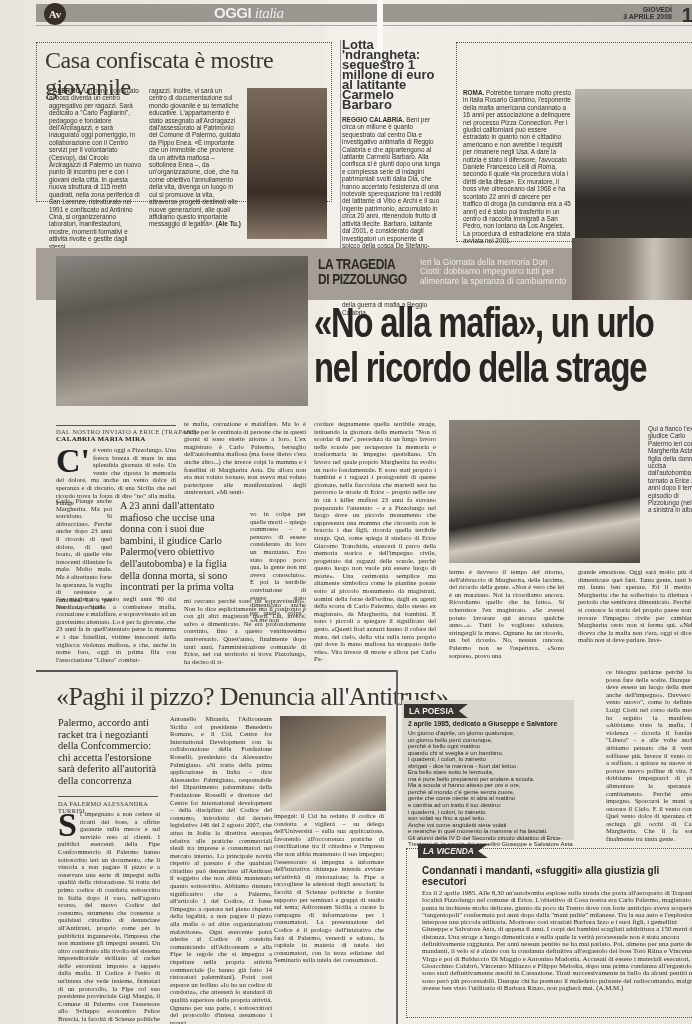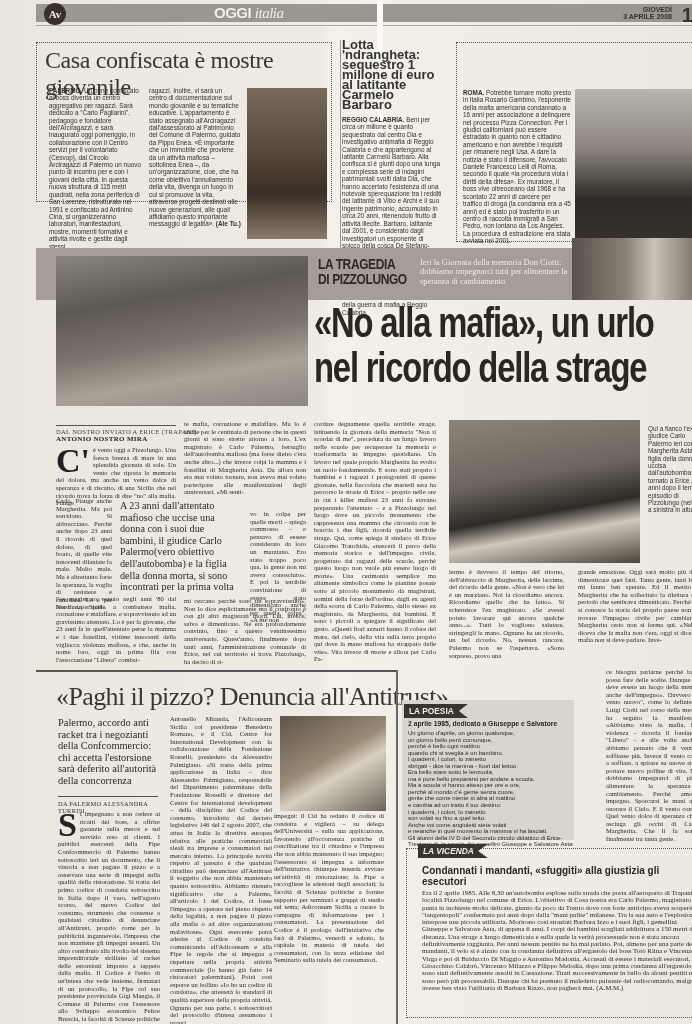--- a/index.html
+++ b/index.html
@@ -37,21 +37,21 @@
 
   
   #gamb { left: 432px; top: 42px; width: 258px; height: 200px; }
   #gamb h1 { position: absolute; left: 6px; top: 2px; font-size: 24px; font-weight: normal; letter-spacing: -0.3px; }
   #gamb .c1 { position: absolute; left: 6px; top: 46px; width: 108px; }
   #gamb .photo { left: 118px; top: 46px; width: 140px; height: 200px; background: linear-gradient(180deg, #b8b4ae 0%, #8a847c 30%, #2e2a26 55%, #3e3832 100%); }
 
   
   .strip { position: absolute; left: 12px; top: 248px; width: 680px; height: 52px; background: #a49e96; }
   .strip-title { position: absolute; left: 294px; top: 256px; font-family: "Liberation Sans", sans-serif; font-weight: bold; font-size: 15px; line-height: 15px; color: #2e2924; letter-spacing: -0.5px; transform: scaleX(0.8); transform-origin: left; }
-  .strip-sub { position: absolute; left: 396px; top: 258px; width: 150px; font-family: Liberation Serif, serif; font-size: 8.4px; line-height: 9.4px; color: #f0ece6; }
+  .strip-sub { position: absolute; left: 396px; top: 258px; width: 150px; font-family: Liberation Sans, sans-serif; font-size: 8.4px; line-height: 9.4px; color: #f0ece6; }
   .strip-photo { position: absolute; left: 548px; top: 238px; width: 136px; height: 62px; background: linear-gradient(90deg, #5a524a, #8a8178 40%, #c8c2b8 60%, #6a6056); }
   .car-photo { position: absolute; left: 32px; top: 256px; width: 252px; height: 150px; background: linear-gradient(170deg, #8a8580 0%, #5e5852 30%, #7a746c 55%, #a8a298 75%, #8c8680 100%); }
 
   .mainhl { position: absolute; left: 290px; top: 300px; width: 396px; font-family: "Liberation Sans", sans-serif; font-weight: bold; font-size: 42px; line-height: 45px; color: #2a2622; letter-spacing: -1.5px; transform: scaleX(0.78); transform-origin: left top; white-space: nowrap; }
 
   
   .byline { position: absolute; left: 32px; top: 428px; font-size: 6.6px; color: #444; letter-spacing: 0.3px; }
   .byline b { display: block; font-size: 7px; color: #222; }
   .bylinerule { position: absolute; left: 32px; top: 425px; width: 120px; height: 1px; background: #555; }
   .dropcap { float: left; font-size: 34px; line-height: 26px; font-weight: bold; margin: 2px 3px 0 0; color: #222; }
@@ -141,21 +141,21 @@
   <div class="car-photo"></div>
 
   <div class="mainhl">
     <div>«No alla mafia», un urlo</div>
     <div>nel ricordo della strage</div>
   </div>
 
   <div class="bylinerule"></div>
   <div class="byline">
     <span>DAL NOSTRO INVIATO A ERICE (TRAPANI)</span>
-    <b>ANTONIO NOSTRO MIRA</b>
+    <b>CALABRIA MARIA MIRA</b>
   </div>
   <div id="a-c1" class="stxt"><span class="dropcap">C'</span><span>è vento oggi a Pizzolungo. Una fresca brezza di mare in una splendida giornata di sole. Un vento che riporta la memoria del dolore, ma anche un vento dolce di speranza e di riscatto, di una Sicilia che nel ricordo trova la forza di dire "no" alla mafia. Piange</span></div>
   <div id="a-c1b" class="stxt">Carlo. Piange anche Margherita. Ma poi sorridono. Si abbracciano. Perché anche dopo 23 anni il ricordo di quel dolore, di quel boato, di quelle vite innocenti dilaniate fa male. Molto male. Ma è altrettanto forte la speranza, la voglia di resistere e cambiare. Lo è per loro due, per quel-</div>
   <div class="pullquote">A 23 anni dall'attentato mafioso che uccise una donna con i suoi due bambini, il giudice Carlo Palermo(vero obiettivo dell'autobomba) e la figlia della donna morta, si sono incontrati per la prima volta</div>
   <div id="a-c1c" class="stxt">l'ex magistrato venuto negli anni '80 dal Nord in Sicilia a combattere mafia, corruzione e malaffare, e sopravvissuto ad un gravissimo attentato. Lo è per la giovane, che 23 anni fa in quell'attentato perse la mamma e i due fratellini, vittime innocenti della vigliacca violenza mafiosa, e che, anche in nome loro, oggi in prima fila con l'associazione "Libera" combat-</div>
   <div id="a-c2" class="stxt">te mafia, corruzione e malaffare. Ma lo è anche per le centinaia di persone che in questi giorni si sono strette attorno a loro. L'ex magistrato è Carlo Palermo, bersaglio dell'autobomba mafiosa (ma forse dietro c'era anche altro...) che invece colpì la mamma e i fratellini di Margherita Asta. Da allora non era mai voluto tornare, non aveva mai voluto partecipare alle manifestazioni degli anniversari. «Mi senti-</div>
   <div id="a-c2b" class="stxt">vo in colpa per quelle morti – spiega commosso – e pensavo di essere considerato da loro un marziano. Ero stato troppo poco qua, la gente non mi aveva conosciuto». E poi la terribile convinzione di essere stato dimenticato anche per quella "colpa". «A me non</div>
   <div id="a-c2c" class="stxt">mi cercano perchè sono un sopravvissuto». Non lo dice esplicitamente ma il confronto è con gli altri magistrati morti. Lui, invece, salvo e dimenticato. Ne era profondamente convinto, fino a questo ventitreesimo anniversario. Quest'anno, finalmente dopo tanti anni, l'amministrazione comunale di Erice, nel cui territorio si trova Pizzolungo, ha deciso di ri-</div>
   <div id="a-c3" class="stxt">cordare degnamente quella terribile strage, istituendo la giornata della memoria "Non ti scordar di me", preceduta da un lungo lavoro nelle scuole per recuperare la memoria e trasformarla in impegno quotidiano. Un lavoro nel quale proprio Margherita ha svolto un ruolo fondamentale. E sono stati proprio i bambini e i ragazzi i protagonisti di queste giornate, nella fiaccolata che martedì sera ha percorso le strade di Erice – proprio nelle ore in cui i killer mafiosi 23 anni fa stavano preparando l'attentato – e a Pizzolungo nel luogo dove un piccolo monumento che rappresenta una mamma che circonda con le braccia i due figli, ricorda quella terribile strage. Qui, come spiega il sindaco di Erice Giacomo Tranchida, «nascerà il parco della memoria storica e dell'impegno civile, progettato dai ragazzi delle scuole, perchè questo luogo non vuole più essere luogo di morte». Una cerimonia semplice ma altamente simbolica come le piantine posate sotto al piccolo monumento da magistrati, uomini della forze dell'ordine, dagli ex agenti della scorta di Carlo Palermo, dallo stesso ex magistrato, da Margherita, dai bambini. E sono i piccoli a spiegare il significato del gesto. «Questi fiori azzurri hanno il colore del mare, del cielo, della vita sulla terra proprio qui dove la mano mafiosa ha strappato delle vite». Vita invece di morte e allora per Carlo Pa-</div>
   <div class="photo2"></div>

